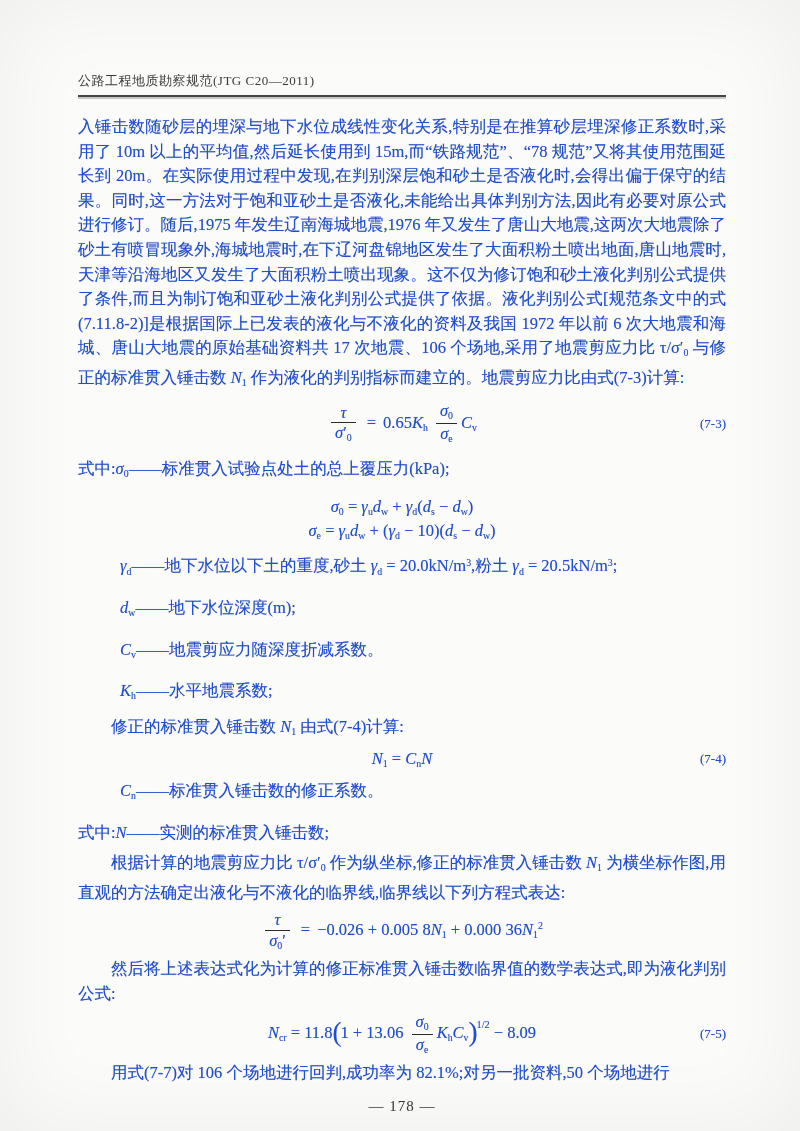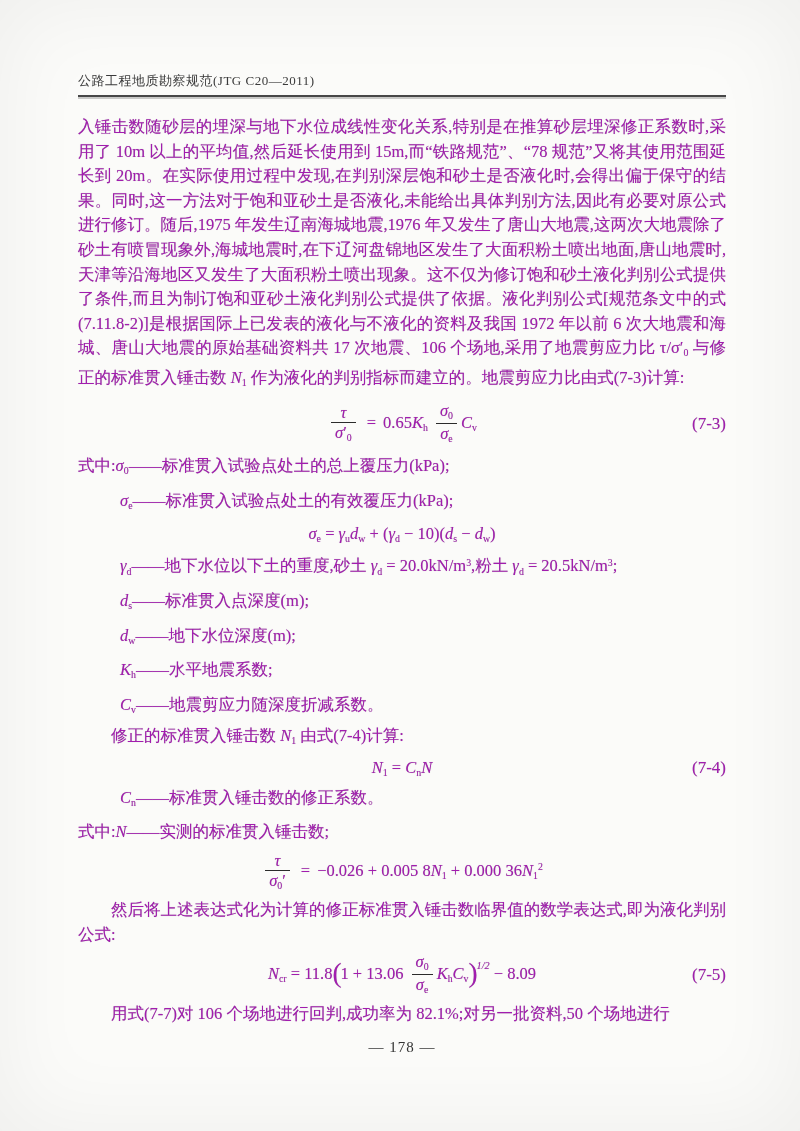--- a/index.html
+++ b/index.html
@@ -26,62 +26,62 @@
     padding-bottom:5px;
   }
   .rule {
     height:2px; background:#474747;
     box-shadow:0 2px 0 rgba(71,71,71,0.28);
     margin-bottom:18px;
   }
 
   .body-text, .def, .eqrow {
     font-size:16.5px;
-    color:#a21caf;
+    color:#1d4ed8;
     text-shadow:0 0 0.7px rgba(45,45,45,0.38);
   }
   p.body-text {
     line-height:24.6px;
     text-align:justify;
     margin:0;
   }
   .indent { text-indent:33px; }
 
-  .def { line-height:29px; }
+  .def { line-height:36px; }
   .def.ind { padding-left:42px; }
 
   .eqrow {
     position:relative;
     text-align:center;
     margin:4px 0;
   }
   .eqrow.tall { margin:6px 0; }
   .eqlabel {
     position:absolute; right:0; top:50%;
     transform:translateY(-50%);
-    font-size:17px;
+    font-size:13px;
   }
 
   .eqrow i, .def i, .body-text i { font-style:italic; font-family:"Liberation Serif","DejaVu Serif",serif; }
   sub { font-size:0.60em; vertical-align:-0.35em; }
   sup { font-size:0.60em; vertical-align:0.55em; }
 
   .frac {
     display:inline-block;
     vertical-align:middle;
     text-align:center;
     margin:0 4px;
     line-height:1.05;
   }
   .frac .num { display:block; padding:0 4px 1px; border-bottom:1.3px solid #2b2b2b; }
   .frac .den { display:block; padding:1px 4px 0; }
   .rel { margin:0 7px; }
 
   .bp { font-size:1.65em; font-weight:300; vertical-align:-0.12em; letter-spacing:-1px; }
-  .pw { font-size:0.62em; vertical-align:0.95em;font-style:italic; }
+  .pw { font-size:0.62em; vertical-align:0.95em; }
 
   .pagenum {
     text-align:center;
     font-size:15px;
     letter-spacing:1px;
     margin-top:12px;
     color:#333;
   }
 </style>
 </head>
@@ -96,38 +96,38 @@
     <div class="rule"></div>
 
     <p class="body-text">入锤击数随砂层的埋深与地下水位成线性变化关系,特别是在推算砂层埋深修正系数时,采用了 10m 以上的平均值,然后延长使用到 15m,而“铁路规范”、“78 规范”又将其使用范围延长到 20m。在实际使用过程中发现,在判别深层饱和砂土是否液化时,会得出偏于保守的结果。同时,这一方法对于饱和亚砂土是否液化,未能给出具体判别方法,因此有必要对原公式进行修订。随后,1975 年发生辽南海城地震,1976 年又发生了唐山大地震,这两次大地震除了砂土有喷冒现象外,海城地震时,在下辽河盘锦地区发生了大面积粉土喷出地面,唐山地震时,天津等沿海地区又发生了大面积粉土喷出现象。这不仅为修订饱和砂土液化判别公式提供了条件,而且为制订饱和亚砂土液化判别公式提供了依据。液化判别公式[规范条文中的式(7.11.8-2)]是根据国际上已发表的液化与不液化的资料及我国 1972 年以前 6 次大地震和海城、唐山大地震的原始基础资料共 17 次地震、106 个场地,采用了地震剪应力比 τ/σ′<sub>0</sub> 与修正的标准贯入锤击数 <i>N</i><sub>1</sub> 作为液化的判别指标而建立的。地震剪应力比由式(7-3)计算:</p>
 
     <div class="eqrow tall">
       <span><span class="frac"><span class="num"><i>τ</i></span><span class="den"><i>σ</i>′<sub>0</sub></span></span><span class="rel">=</span>0.65<i>K</i><sub>h</sub> <span class="frac"><span class="num"><i>σ</i><sub>0</sub></span><span class="den"><i>σ</i><sub>e</sub></span></span><i>C</i><sub>v</sub></span>
       <span class="eqlabel">(7-3)</span>
     </div>
 
     <div class="def">式中:<i>σ</i><sub>0</sub>——标准贯入试验点处土的总上覆压力(kPa);</div>
-    <div class="def ind"><i>σ</i><sub>e</sub>——标准贯入试验点处土的有效覆压力(kPa);</div>
+    <div class="eqrow"><i>σ</i><sub>0</sub> = <i>γ</i><sub>u</sub><i>d</i><sub>w</sub> + <i>γ</i><sub>d</sub>(<i>d</i><sub>s</sub> − <i>d</i><sub>w</sub>)</div>
     <div class="eqrow"><i>σ</i><sub>e</sub> = <i>γ</i><sub>u</sub><i>d</i><sub>w</sub> + (<i>γ</i><sub>d</sub> − 10)(<i>d</i><sub>s</sub> − <i>d</i><sub>w</sub>)</div>
     <div class="def ind"><i>γ</i><sub>d</sub>——地下水位以下土的重度,砂土 <i>γ</i><sub>d</sub> = 20.0kN/m<sup>3</sup>,粉土 <i>γ</i><sub>d</sub> = 20.5kN/m<sup>3</sup>;</div>
-    <div class="def ind"><i>d</i><sub>s</sub>——标准贯入点深度(m);</div>
     <div class="def ind"><i>d</i><sub>w</sub>——地下水位深度(m);</div>
+    <div class="def ind"><i>C</i><sub>v</sub>——地震剪应力随深度折减系数。</div>
     <div class="def ind"><i>K</i><sub>h</sub>——水平地震系数;</div>
-    <div class="def ind"><i>C</i><sub>v</sub>——地震剪应力随深度折减系数。</div>
 
     <p class="body-text indent">修正的标准贯入锤击数 <i>N</i><sub>1</sub> 由式(7-4)计算:</p>
 
     <div class="eqrow">
       <span><i>N</i><sub>1</sub> = <i>C</i><sub>n</sub><i>N</i></span>
       <span class="eqlabel">(7-4)</span>
     </div>
 
     <div class="def ind"><i>C</i><sub>n</sub>——标准贯入锤击数的修正系数。</div>
     <div class="def">式中:<i>N</i>——实测的标准贯入锤击数;</div>
 
+    <p class="body-text indent">根据计算的地震剪应力比 τ/σ′<sub>0</sub> 作为纵坐标,修正的标准贯入锤击数 <i>N</i><sub>1</sub> 为横坐标作图,用直观的方法确定出液化与不液化的临界线,临界线以下列方程式表达:</p>
 
     <div class="eqrow tall"><span class="frac"><span class="num"><i>τ</i></span><span class="den"><i>σ</i><sub>0</sub>′</span></span><span class="rel">=</span>−0.026 + 0.005 8<i>N</i><sub>1</sub> + 0.000 36<i>N</i><sub>1</sub><sup>2</sup></div>
 
     <p class="body-text indent">然后将上述表达式化为计算的修正标准贯入锤击数临界值的数学表达式,即为液化判别公式:</p>
 
     <div class="eqrow tall">
       <span><i>N</i><sub>cr</sub> = 11.8<span class="bp">(</span>1 + 13.06 <span class="frac"><span class="num"><i>σ</i><sub>0</sub></span><span class="den"><i>σ</i><sub>e</sub></span></span><i>K</i><sub>h</sub><i>C</i><sub>v</sub><span class="bp">)</span><sup class="pw">1/2</sup> − 8.09</span>
       <span class="eqlabel">(7-5)</span>
     </div>
 

